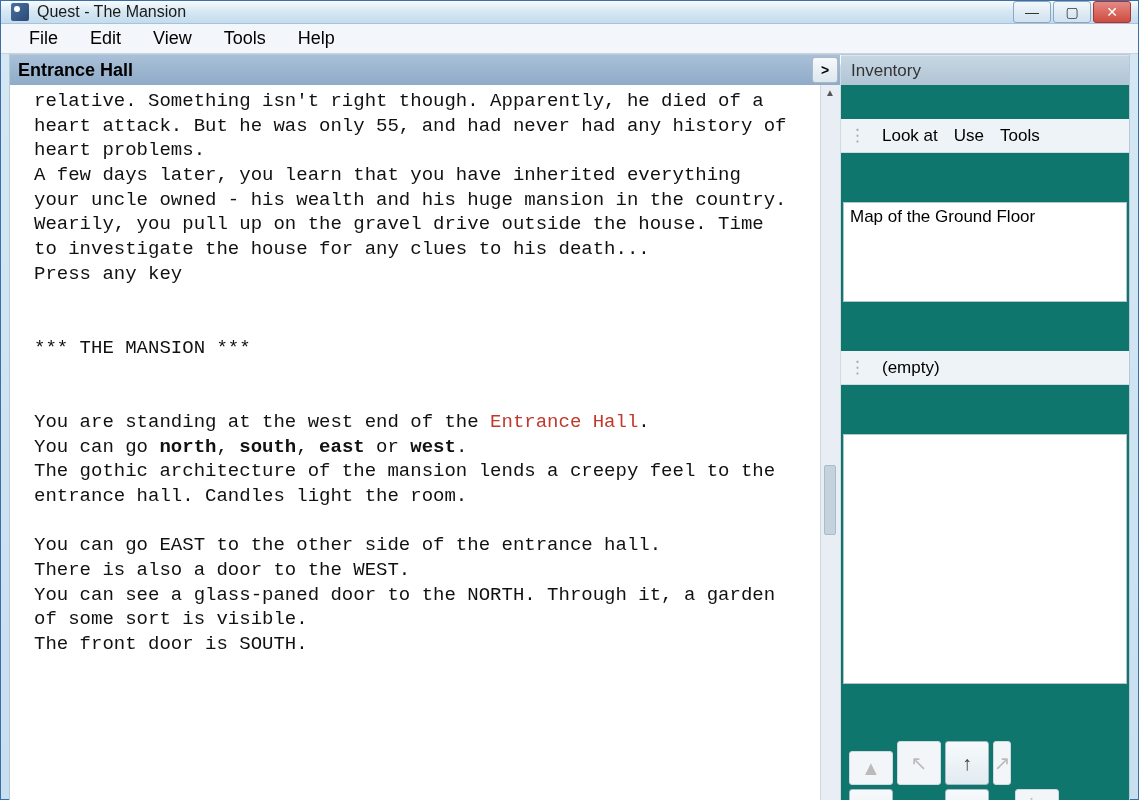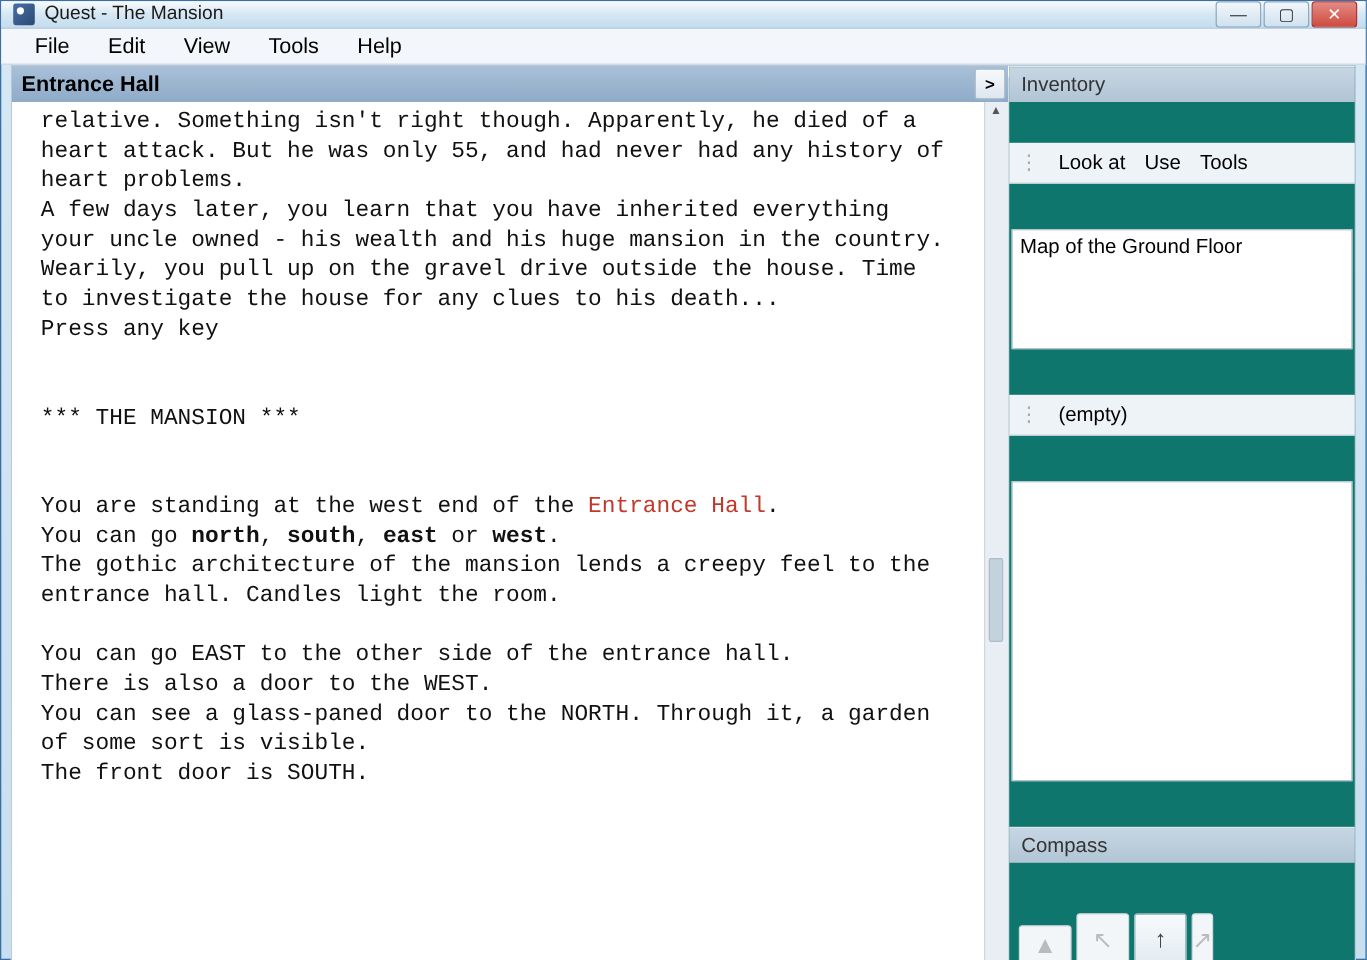--- a/index.html
+++ b/index.html
@@ -175,21 +175,21 @@
   gap:16px;
   padding-left:8px;
   font-size:17px;
   background:#eef3f7;
   border-bottom:1px solid #d0dae3;
 }
 .action-row .grip { color:#aaa; letter-spacing:-2px; margin-right:2px; }
 .list-box {
   background:#fff;
   border:1px solid #b4c3cf;
-  margin:4px 2px;
+  margin:15px 2px;
   font-size:17px;
 }
 .list-box.inv { height:100px; }
 .list-box.places { height:250px; }
 .list-box .item { padding:4px 6px; }
 .compass {
   padding:8px;
   display:grid;
   grid-template-columns: repeat(3,44px) 18px 44px;
   grid-template-rows: repeat(3,44px);
@@ -278,21 +278,20 @@
       <div class="list-box inv">
         <div class="item">Map of the Ground Floor</div>
       </div>
 
       <div class="action-row">
         <span class="grip">⋮</span>
         <span>(empty)</span>
       </div>
       <div class="list-box places"></div>
 
-      <div class="panel-header">Compass</div>
       <div class="compass">
         <div class="cbtn disabled">↖</div>
         <div class="cbtn">↑</div>
         <div class="cbtn disabled">↗</div>
         <div class="cbtn spacer"></div>
         <div class="cbtn disabled" style="grid-row:1/ span 1; align-self:end; height:34px;">▲</div>
 
         <div class="cbtn">←</div>
         <div class="cbtn spacer"></div>
         <div class="cbtn">→</div>

